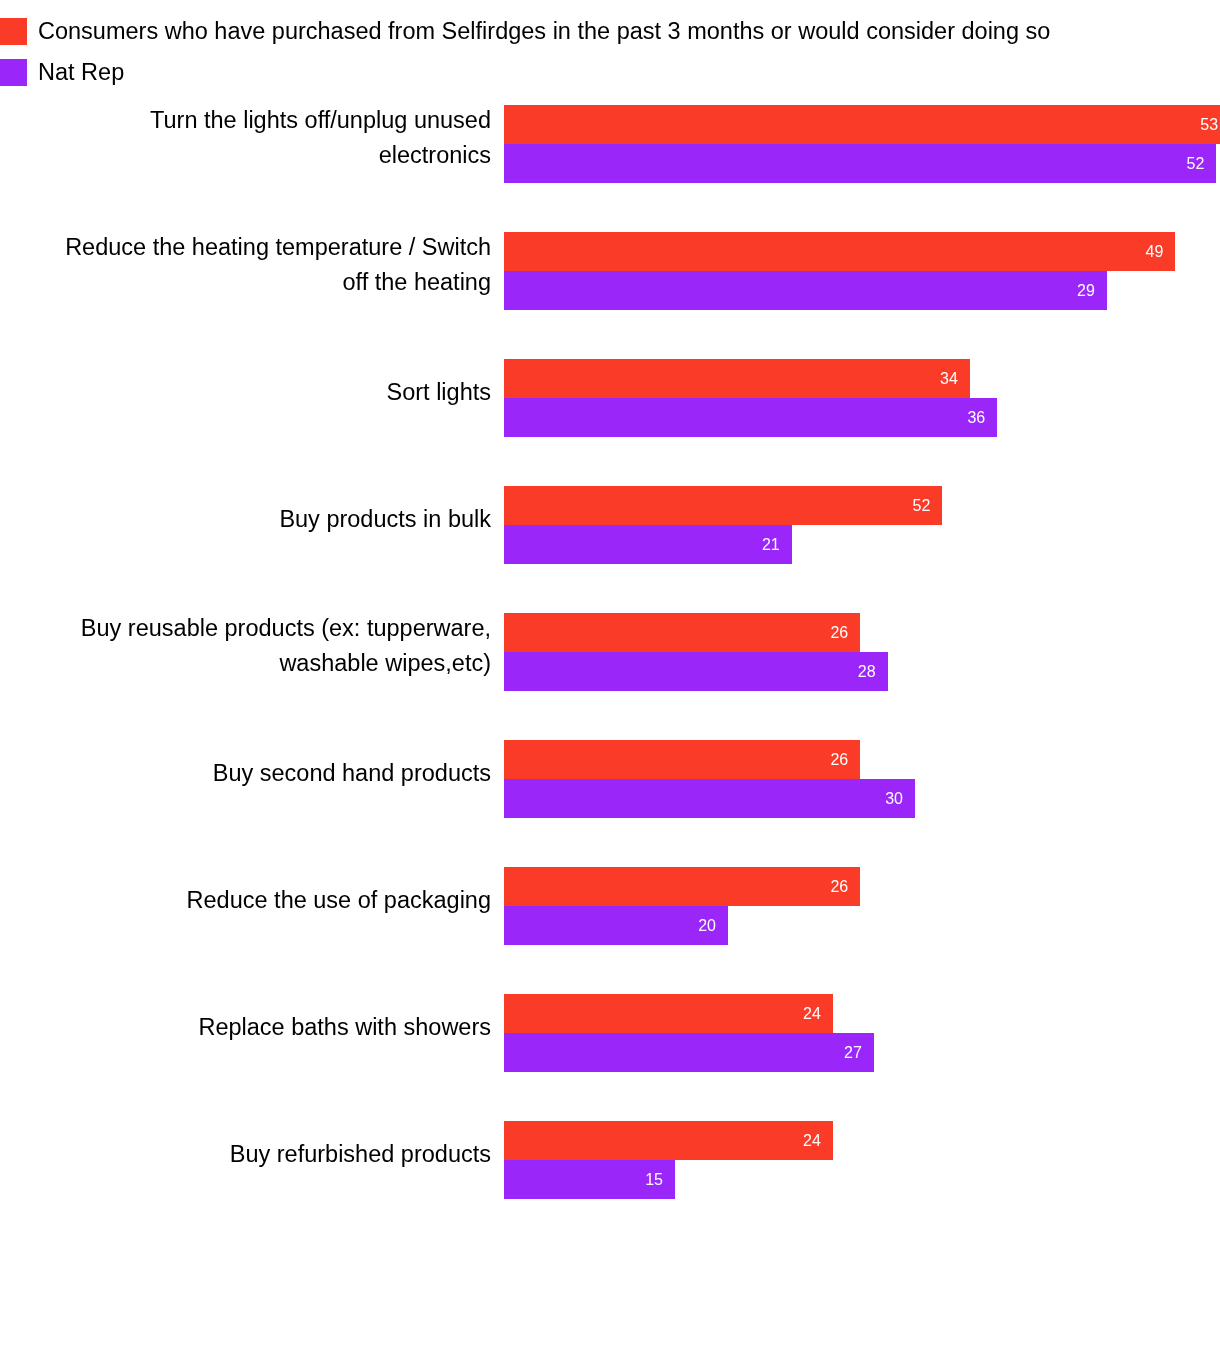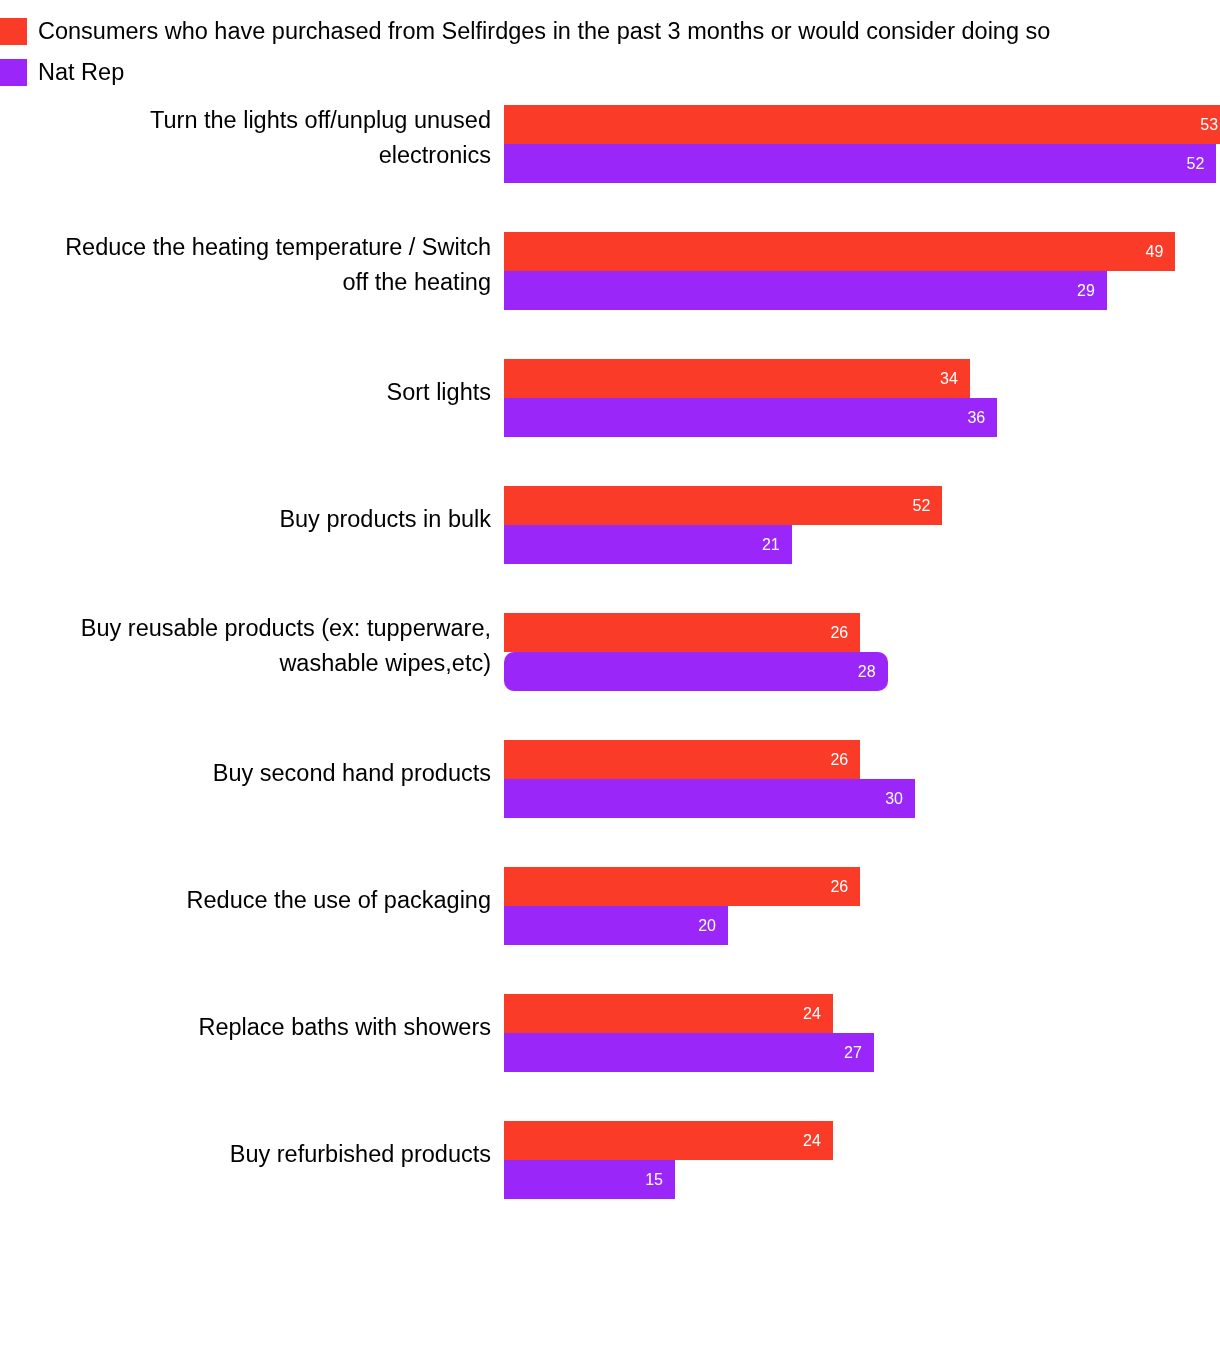--- a/index.html
+++ b/index.html
@@ -169,21 +169,21 @@
           </div>
         </div>
       </div>
       <div class="group">
         <div class="group-label">Buy reusable products (ex: tupperware,
 washable wipes,etc)</div>
         <div class="bars">
           <div class="bar" style="width: 356.2px; background: rgb(250, 59, 40);">
             <span class="bar-value">26</span>
           </div>
-          <div class="bar" style="width: 383.6px; background: rgb(154, 38, 250); border-radius: 10px;">
+          <div class="bar" style="width: 383.6px; background: rgb(154, 38, 250);">
             <span class="bar-value">28</span>
           </div>
         </div>
       </div>
       <div class="group">
         <div class="group-label">Buy second hand products</div>
         <div class="bars">
           <div class="bar" style="width: 356.2px; background: rgb(250, 59, 40);">
             <span class="bar-value">26</span>
           </div>

